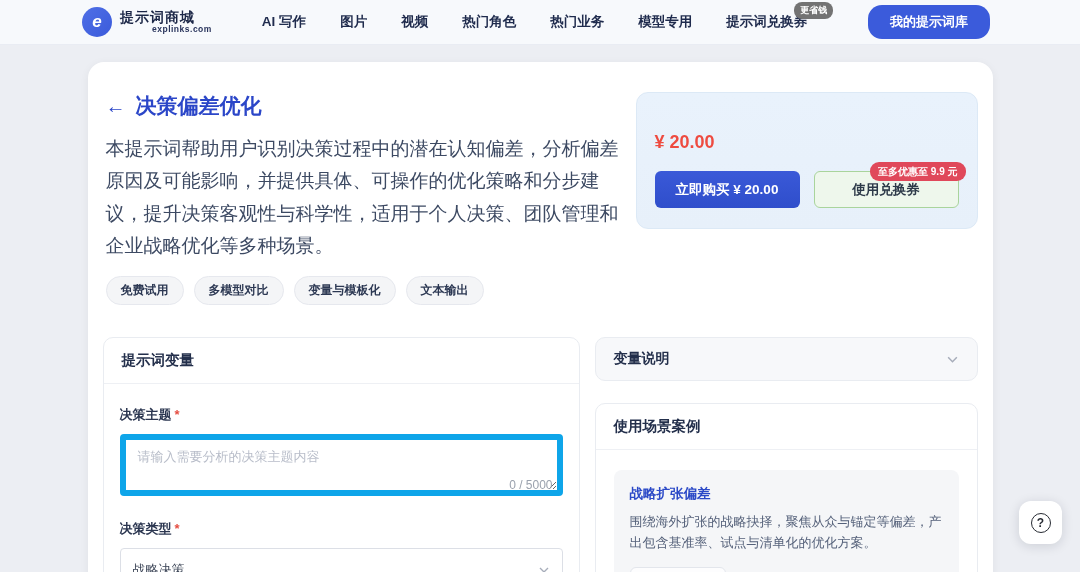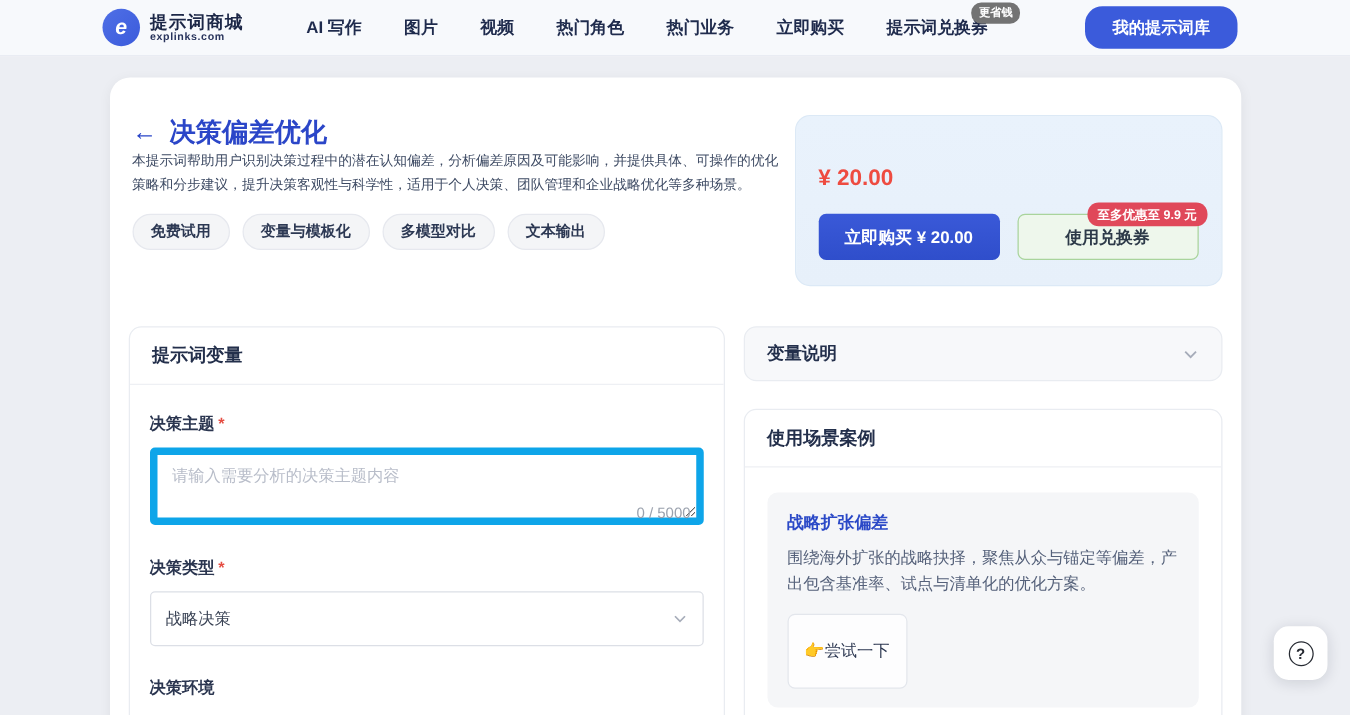--- a/index.html
+++ b/index.html
@@ -21,21 +21,21 @@
   }
   .logo { display: flex; align-items: center; gap: 8px; cursor: pointer; }
   .logo-circle {
     width: 30px; height: 30px; border-radius: 50%;
     background: linear-gradient(135deg, #4f6fe6, #3b5bdb);
     color: #fff; display: flex; align-items: center; justify-content: center;
     font-size: 17px; font-weight: bold; font-style: italic;
   }
   .logo-text-block { line-height: 1.1; }
   .logo-name { font-size: 14px; font-weight: bold; color: #1c2747; letter-spacing: 1px; }
-  .logo-domain { font-size: 8.5px; font-weight: bold; color: #2a3털; color: #29345c; letter-spacing: .5px; }
+  .logo-domain { font-size: 8.5px; font-weight: bold; color: #2a3털; color: #29345c; letter-spacing: .5px; margin-left: 32px; }
   .nav { display: flex; align-items: center; gap: 34px; margin-left: 50px; }
   .nav-item {
     font-size: 13.5px; font-weight: bold; color: #1f2b4d;
     cursor: pointer; position: relative; white-space: nowrap;
   }
   .nav-badge {
     position: absolute; top: -11px; right: -26px;
     background: #737373; color: #fff;
     font-size: 9px; font-weight: bold;
     padding: 2px 6px; border-radius: 8px; white-space: nowrap;
@@ -56,21 +56,21 @@
     padding: 30px 15px 40px 15px;
     min-height: 560px;
   }
 
   
   .top-row { display: flex; justify-content: space-between; align-items: flex-start; padding-left: 3px; }
   .intro { width: 520px; }
   .title-row { display: flex; align-items: center; gap: 10px; }
   .back-arrow { color: #2b46c8; font-size: 20px; font-weight: bold; cursor: pointer; line-height: 1; }
   .page-title { color: #2b46c8; font-size: 21px; font-weight: bold; }
-  .page-desc { font-size: 11px; line-height: 1.7; color: #3d4a63; }
+  .page-desc { margin-top: 13px; font-size: 19px; line-height: 1.7; color: #3d4a63; }
   .tags { margin-top: 14px; display: flex; gap: 10px; }
   .tag {
     background: #f4f5f7; border: 1px solid #e6e8ee;
     color: #2c3853; font-size: 12px; font-weight: bold;
     padding: 5px 14px; border-radius: 999px; white-space: nowrap;
   }
 
   
   .purchase-card {
     width: 342px;
@@ -183,43 +183,43 @@
       <div class="logo-name">提示词商城</div>
       <div class="logo-domain">explinks.com</div>
     </div>
   </div>
   <div class="nav">
     <div class="nav-item">AI 写作</div>
     <div class="nav-item">图片</div>
     <div class="nav-item">视频</div>
     <div class="nav-item">热门角色</div>
     <div class="nav-item">热门业务</div>
-    <div class="nav-item">立即购买</div>
+    <div class="nav-item">模型专用</div>
     <div class="nav-item">
       <span>提示词兑换券</span>
       <span class="nav-badge">更省钱</span>
     </div>
   </div>
   <div class="header-spacer"></div>
   <button class="primary-btn">我的提示词库</button>
 </div>
 
 <div class="main-card">
 
   <div class="top-row">
     <div class="intro">
       <div class="title-row">
         <span class="back-arrow">←</span>
         <h1 class="page-title">决策偏差优化</h1>
       </div>
       <p class="page-desc">本提示词帮助用户识别决策过程中的潜在认知偏差，分析偏差原因及可能影响，并提供具体、可操作的优化策略和分步建议，提升决策客观性与科学性，适用于个人决策、团队管理和企业战略优化等多种场景。</p>
       <div class="tags">
         <span class="tag">免费试用</span>
+        <span class="tag">多模型对比</span>
         <span class="tag">变量与模板化</span>
-        <span class="tag">多模型对比</span>
         <span class="tag">文本输出</span>
       </div>
     </div>
 
     <div class="purchase-card">
       <div class="purchase-price">¥ 20.00</div>
       <div class="purchase-actions">
         <button class="buy-btn">立即购买 ¥ 20.00</button>
         <div class="voucher-wrap">
           <button class="voucher-btn">使用兑换券</button>

